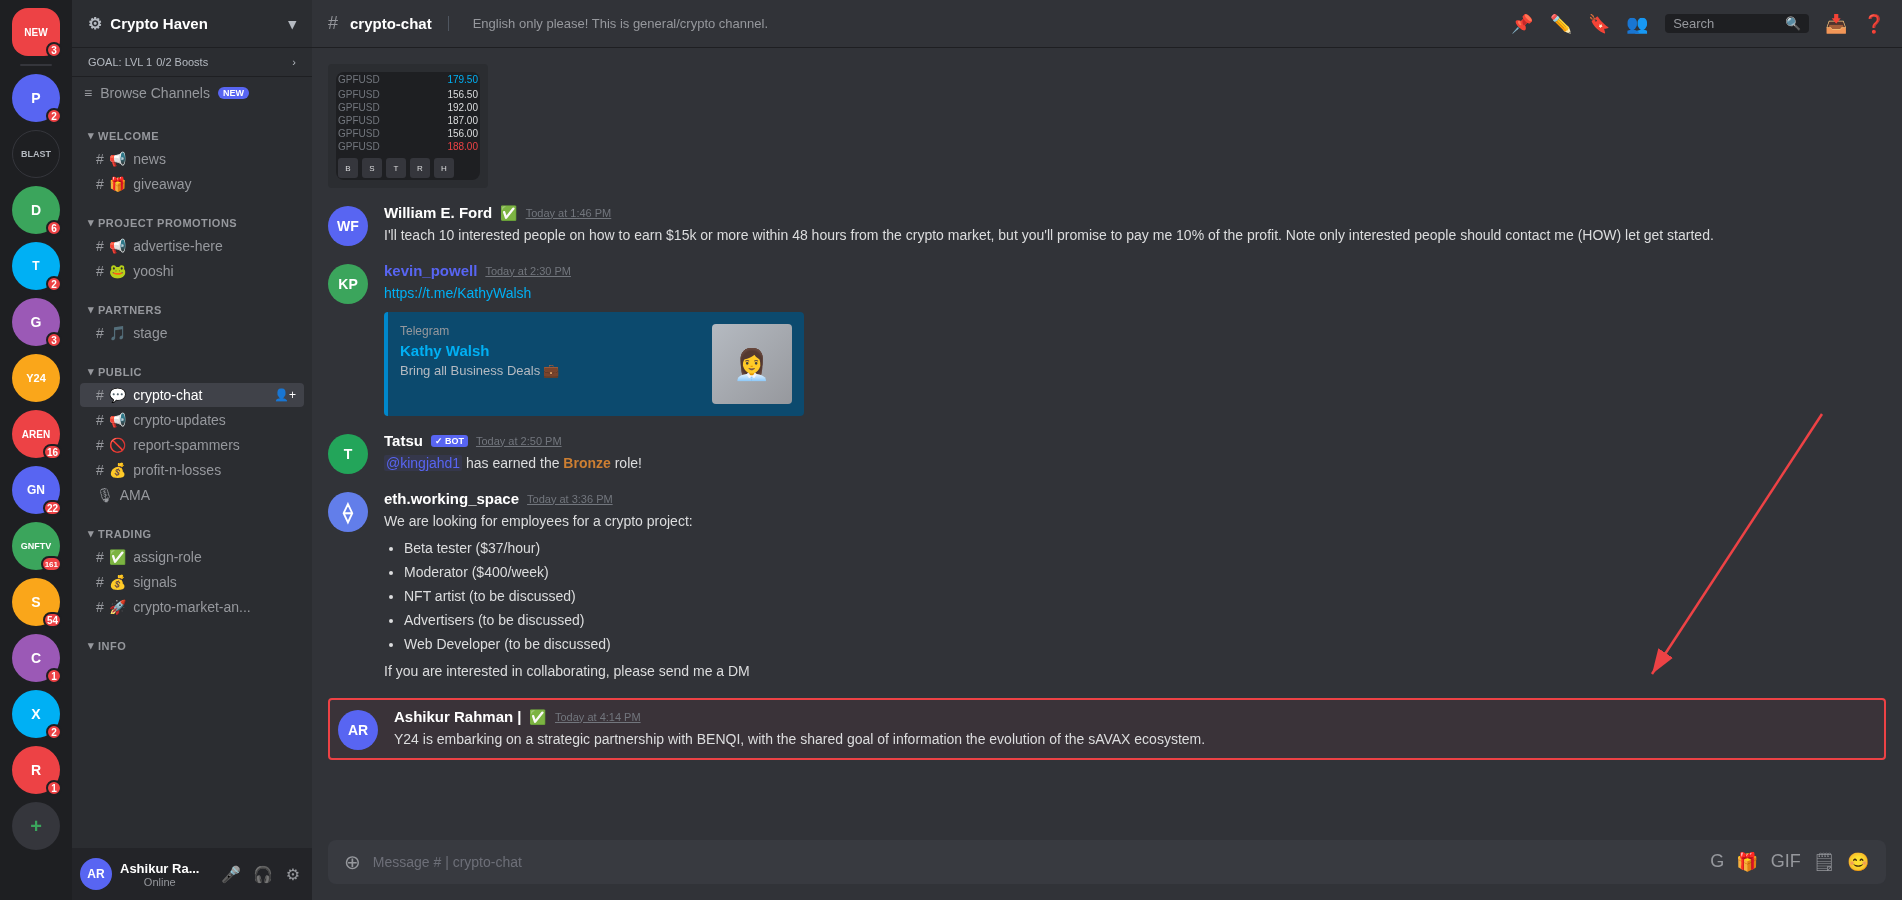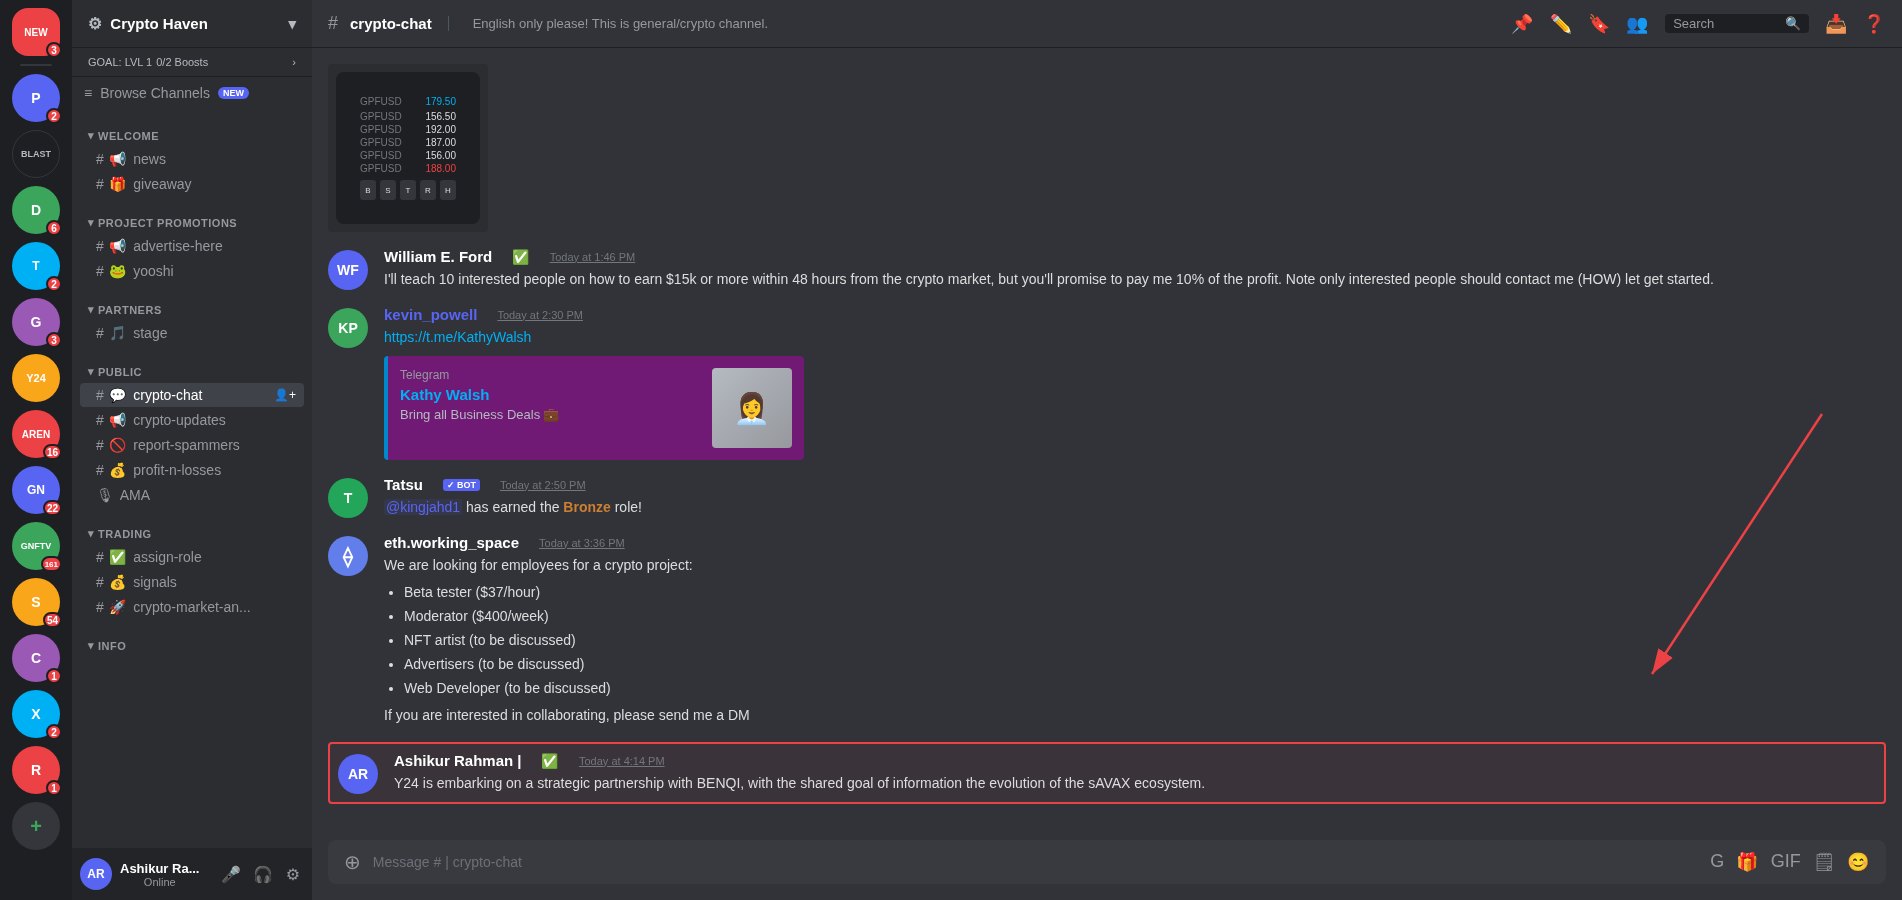--- a/index.html
+++ b/index.html
@@ -247,21 +247,21 @@
       justify-content: center;
       font-weight: bold;
       font-size: 14px;
       color: white;
       margin-top: 2px;
     }
     .message-content { flex: 1; }
     .message-header {
       display: flex;
       align-items: center;
-      gap: 20px;
+      gap: 8px;
       margin-bottom: 4px;
     }
     .message-username {
       font-weight: 600;
       font-size: 15px;
       color: #fff;
     }
     .message-timestamp { font-size: 11px; color: #72767d; text-decoration: underline; }
     .message-text { color: #dcddde; line-height: 1.5; font-size: 14px; }
     .message-link { color: #00b0f4; cursor: pointer; }
@@ -269,21 +269,21 @@
       background: #5865f2;
       color: white;
       font-size: 9px;
       padding: 1px 4px;
       border-radius: 3px;
       font-weight: bold;
     }
     .verified-badge { color: #3ba55c; font-size: 14px; }
 
     .telegram-embed {
-      background: #701a75;
+      background: #0c4a6e;
       border-left: 4px solid #0088cc;
       border-radius: 4px;
       padding: 12px;
       margin-top: 8px;
       display: flex;
       gap: 12px;
       max-width: 420px;
     }
     .telegram-embed .embed-content { flex: 1; }
     .telegram-embed .embed-provider { font-size: 12px; color: #96989d; margin-bottom: 4px; }
@@ -572,21 +572,21 @@
       </div>
       <span class="header-icon">📥</span>
       <span class="header-icon">❓</span>
     </div>
   </div>
 
   <div class="messages-area" style="position:relative;">
 
     <div style="margin-bottom:16px;">
       <div class="chart-embed">
-        <div style="background:#1e1f22;padding:24px;border-radius:8px;font-size:11px;color:#dcddde;">
+        <div style="background:#1e1f22;padding:2px;border-radius:8px;font-size:11px;color:#dcddde;">
           <div style="display:flex;justify-content:space-between;margin-bottom:4px;font-size:10px;color:#72767d;">
             <span>GPFUSD</span>
               <span style="color:#00b0f4;">179.50</span>
           </div>
           <div style="display:flex;justify-content:space-between;margin-bottom:2px;font-size:10px;">
             <span style="color:#72767d;">GPFUSD</span>
               <span style="color:#dcddde;">156.50</span>
           </div>
           <div style="display:flex;justify-content:space-between;margin-bottom:2px;font-size:10px;">
             <span style="color:#72767d;">GPFUSD</span>

